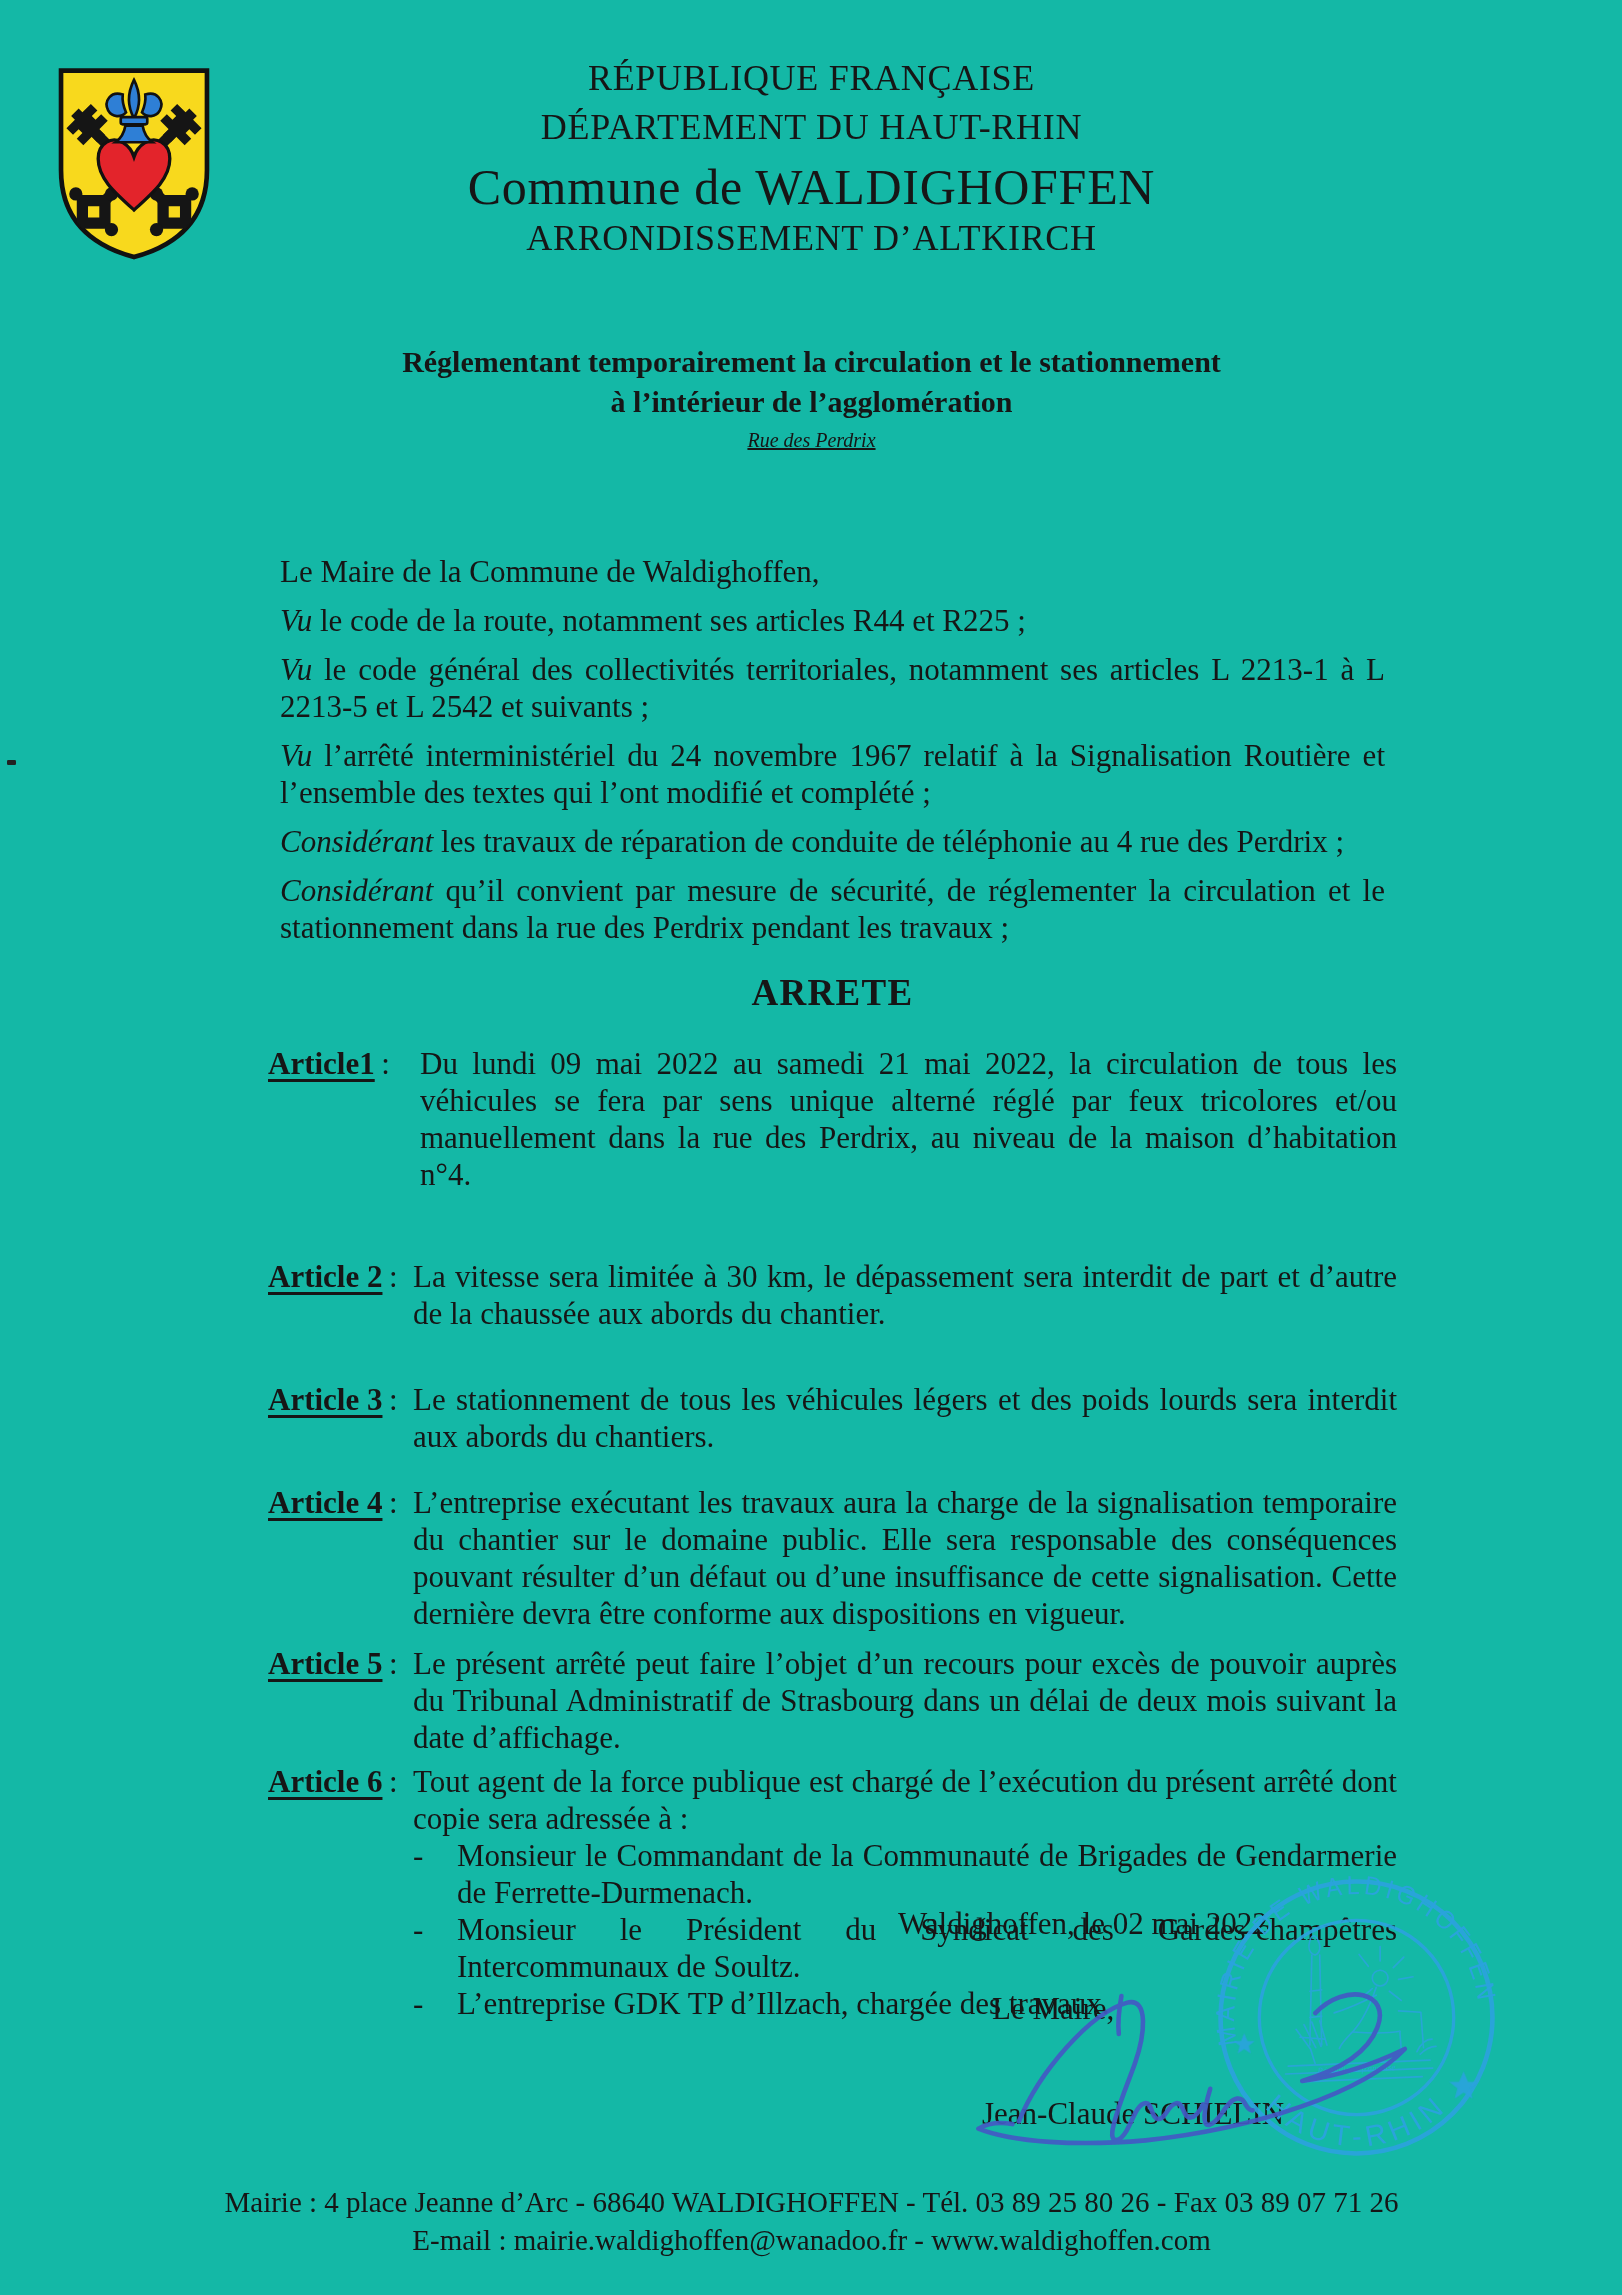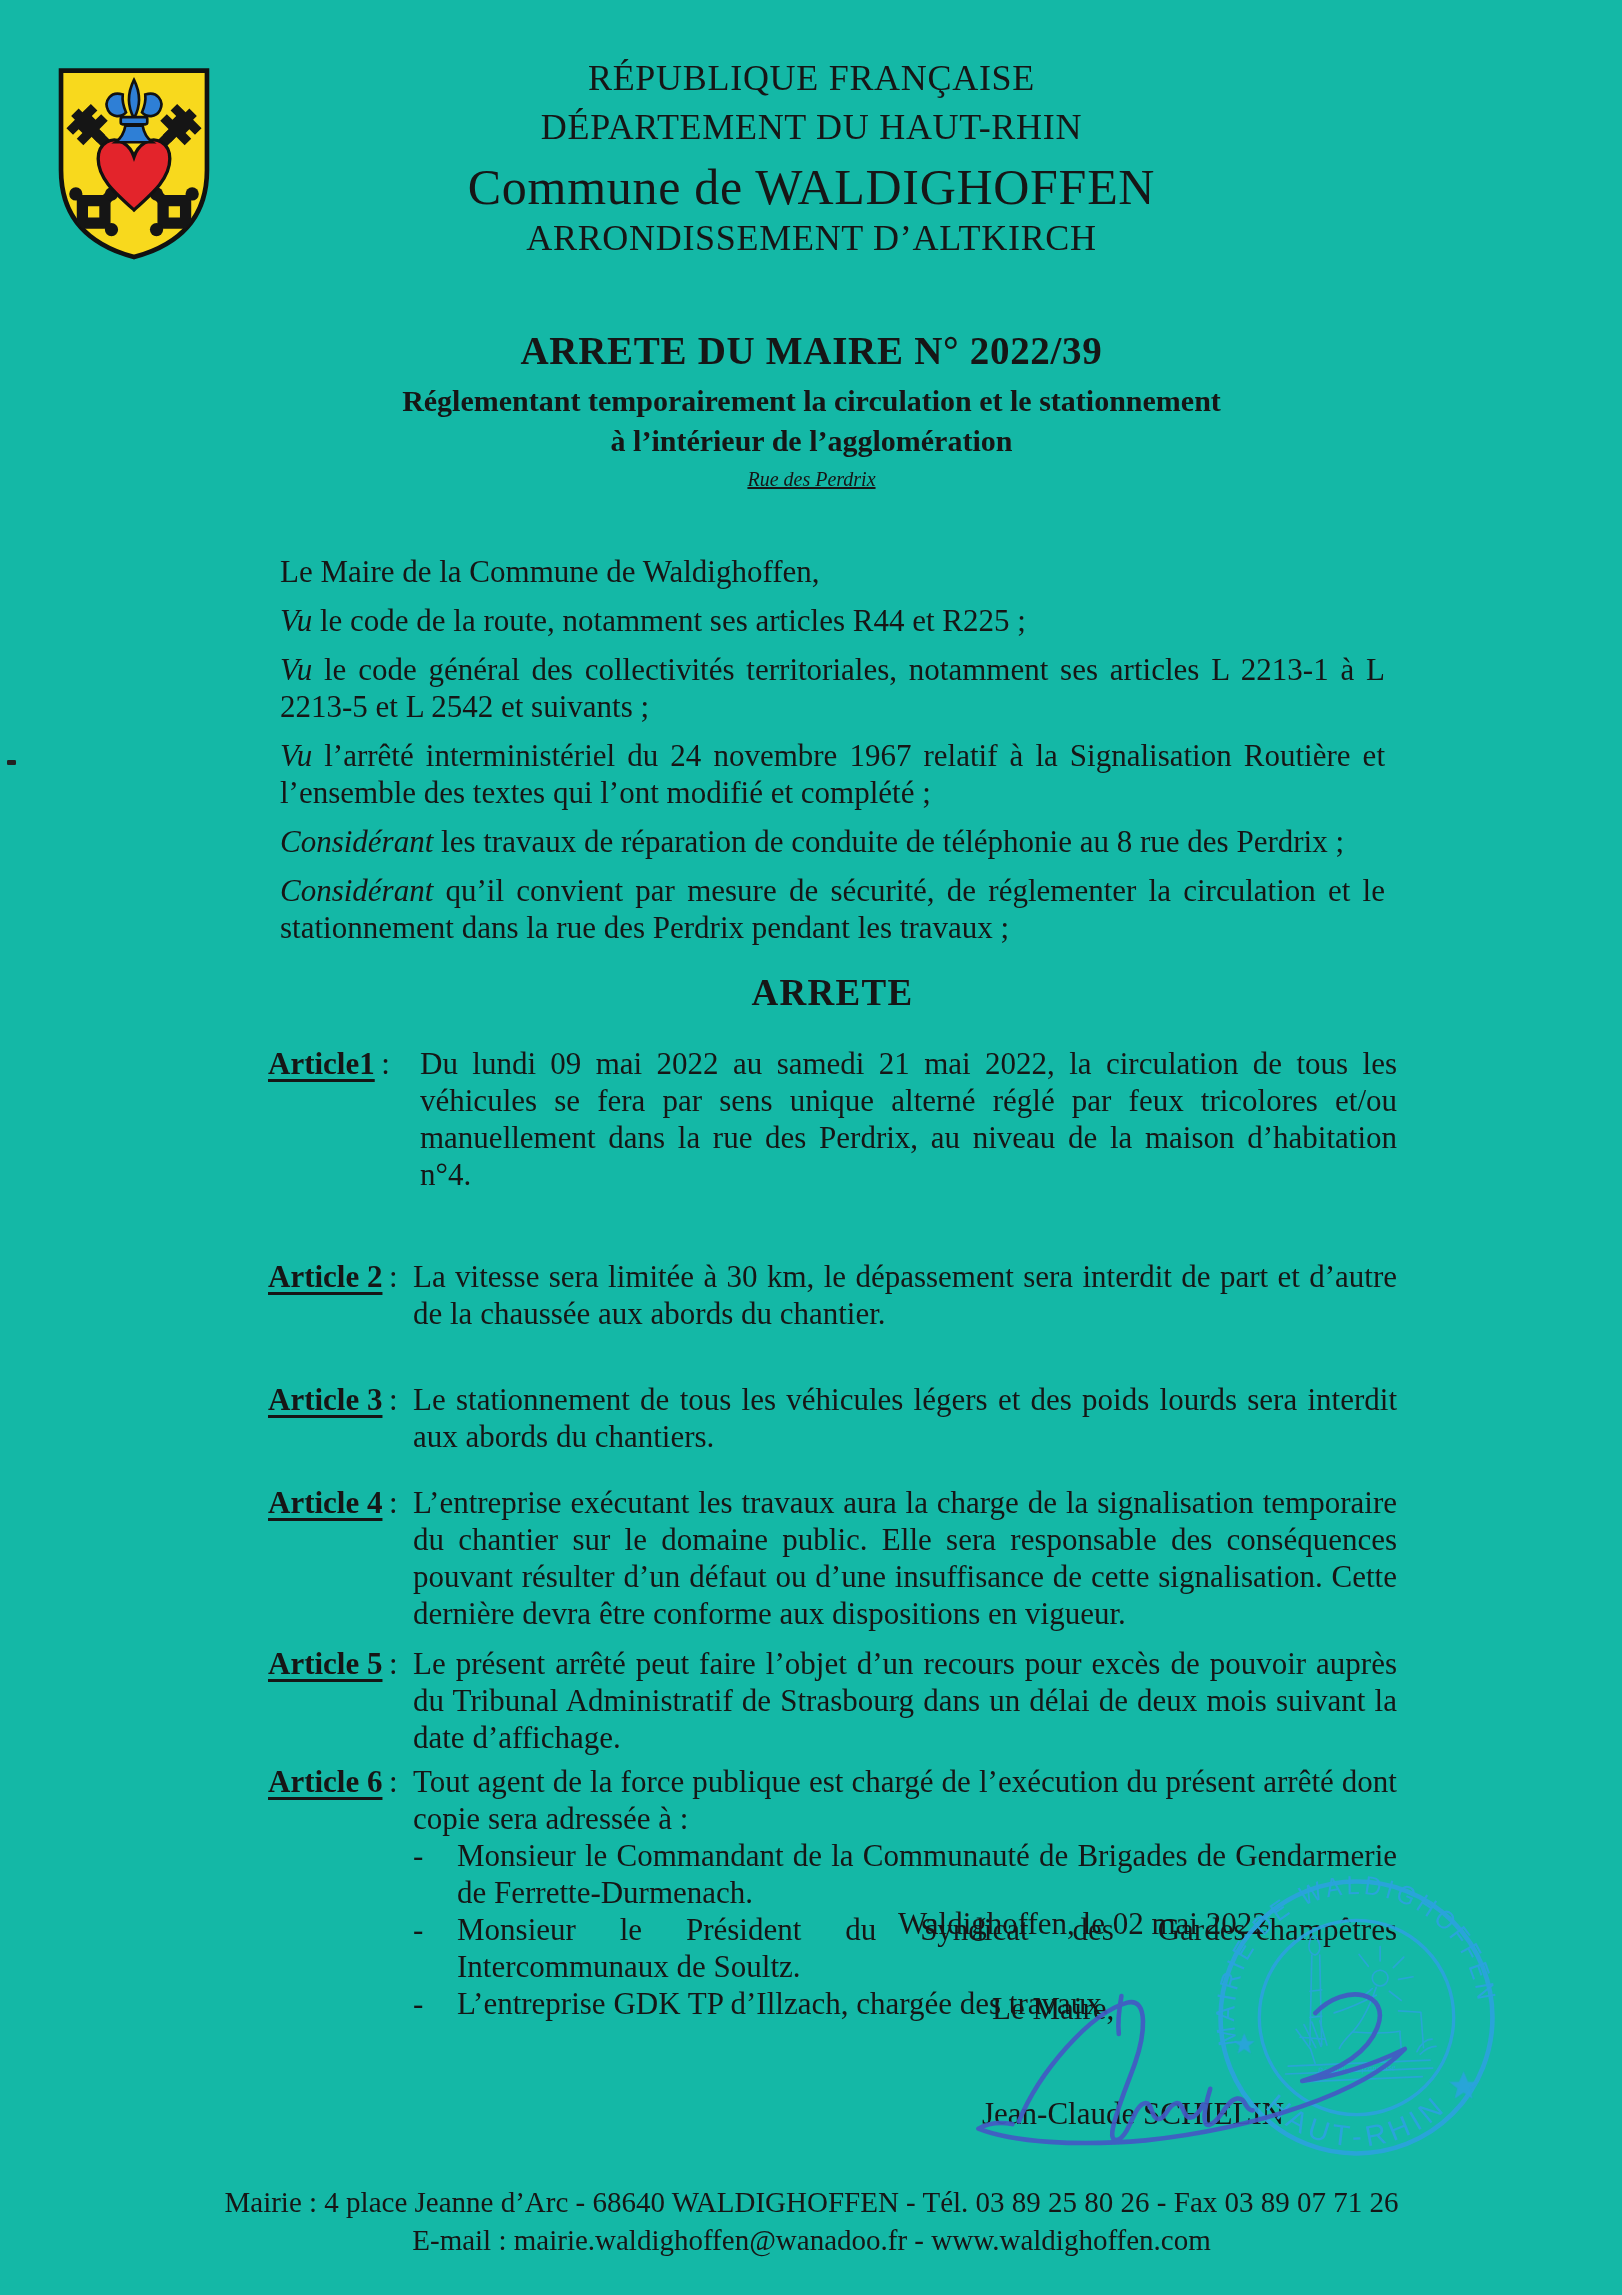--- a/index.html
+++ b/index.html
@@ -107,33 +107,32 @@
   </svg>
 
   <div class="hdr">
     <div class="hdr-small">RÉPUBLIQUE FRANÇAISE</div>
     <div class="hdr-small hdr-l2">DÉPARTEMENT DU HAUT-RHIN</div>
     <div class="hdr-commune">Commune de WALDIGHOFFEN</div>
     <div class="hdr-small hdr-l4">ARRONDISSEMENT D’ALTKIRCH</div>
   </div>
 
   <div class="title">
-    <div class="title-main">ARRETE DU MAIRE N° 2022/39</div>
     <div class="title-sub">Réglementant temporairement la circulation et le stationnement</div>
     <div class="title-sub" style="margin-top:3.9px">à l’intérieur de l’agglomération</div>
     <div class="title-street">Rue des Perdrix</div>
   </div>
 
   <div class="bodycol">
 
     <p><span class="lead"></span><span>Le Maire de la Commune de Waldighoffen,</span></p>
     <p><span class="lead">Vu</span><span> le code de la route, notamment ses articles R44 et R225 ;</span></p>
     <p><span class="lead">Vu</span><span> le code général des collectivités territoriales, notamment ses articles L 2213-1 à L 2213-5 et L 2542 et suivants ;</span></p>
     <p><span class="lead">Vu</span><span> l’arrêté interministériel du 24 novembre 1967 relatif à la Signalisation Routière et l’ensemble des textes qui l’ont modifié et complété ;</span></p>
-    <p><span class="lead">Considérant</span><span> les travaux de réparation de conduite de téléphonie au 8 rue des Perdrix ;</span></p>
+    <p><span class="lead">Considérant</span><span> les travaux de réparation de conduite de téléphonie au 4 rue des Perdrix ;</span></p>
     <p><span class="lead">Considérant</span><span> qu’il convient par mesure de sécurité, de réglementer la circulation et le stationnement dans la rue des Perdrix pendant les travaux ;</span></p>
 
     <div class="decree-heading">ARRETE</div>
 
     <div class="article a1">
       <div class="albl"><span class="lbl">Article1</span><span class="colon">:</span></div>
       <div class="atxt">Du lundi 09 mai 2022 au samedi 21 mai 2022, la circulation de tous les véhicules se fera par sens unique alterné réglé par feux tricolores et/ou manuellement dans la rue des Perdrix, au niveau de la maison d’habitation n°4.</div>
     </div>
 
     <div class="article a2">

